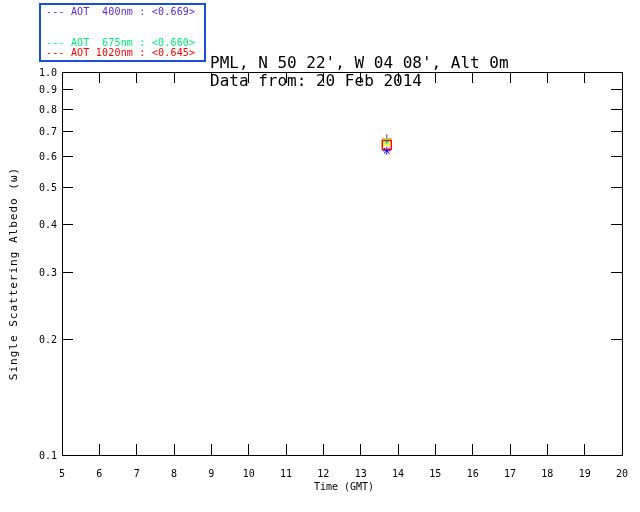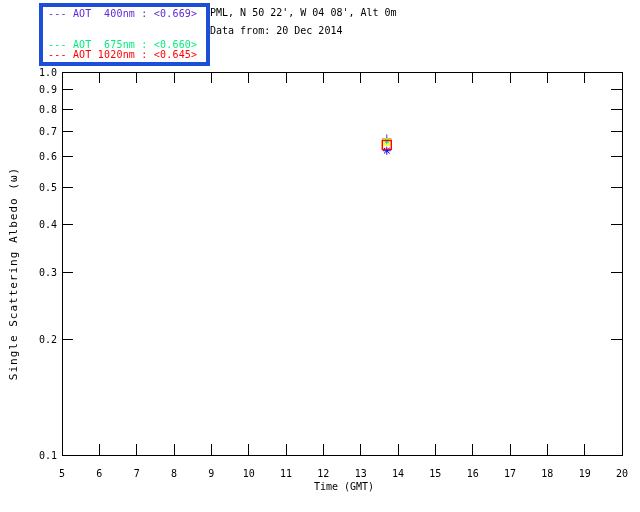--- a/index.html
+++ b/index.html
@@ -1,24 +1,24 @@
 <!DOCTYPE html>
 <html><head>
 <meta charset="utf-8">
 <style>
   html,body{margin:0;padding:0;background:#ffffff;}
   #app{position:relative;width:640px;height:512px;background:#fff;overflow:hidden;
        font-family:"DejaVu Sans Mono", monospace;}
   svg{position:absolute;left:0;top:0;}
   svg text{font-family:"DejaVu Sans Mono", monospace;fill:#000;}
-  .hdr{position:absolute;font-size:10px;color:#000;white-space:pre;}
+  .hdr{position:absolute;font-size:16px;color:#000;white-space:pre;margin-top:46px;}
   .hdr.line1{left:210px;top:7px;}
   .hdr.line2{left:210px;top:25px;}
   .legend{position:absolute;left:39px;top:3px;width:158px;height:53px;
-          border:4px solid #1d4ed8;background:#fff;padding:2px 0 0 5px;
+          border:2px solid #1d4ed8;background:#fff;padding:2px 0 0 5px;
           font-size:10px;line-height:10.6px;}
   .legend-row{white-space:pre;letter-spacing:0.2px;}
 </style>
 </head>
 <body>
 
 <div id="app">
   <svg id="chart-svg" width="640" height="512" viewBox="0 0 640 512">
       <rect x="62" y="72" width="560" height="383" fill="none" stroke="#000" stroke-width="1" shape-rendering="crispEdges"></rect>
       <line x1="62" y1="455" x2="62" y2="444" stroke="#000" shape-rendering="crispEdges"></line>
@@ -111,19 +111,19 @@
         <path d="M383.29999999999995,141.1146726874643H390.29999999999995M386.79999999999995,137.6146726874643V144.6146726874643M384.28,138.59467268746428L389.31999999999994,143.6346726874643M384.28,143.6346726874643L389.31999999999994,138.59467268746428" stroke="#00EE77" stroke-width="1" fill="none"></path>
       </g>
       <g>
         <rect x="383.79999999999995" y="139.1258295191221" width="6" height="6" fill="none" stroke="#FFFF00" stroke-width="1.4"></rect>
       </g>
       <g>
         <rect x="382.29999999999995" y="140.43862929469242" width="9" height="9" fill="none" stroke="#FF0000" stroke-width="1.4"></rect>
       </g>
     </svg>
   <div class="hdr line1">PML, N 50 22', W 04 08', Alt 0m</div>
-  <div class="hdr line2">Data from: 20 Dec 2014</div>
+  <div class="hdr line2">Data from: 20 Feb 2014</div>
   <div class="legend" id="legend-box">
       <div class="legend-row" style="color: rgb(97, 41, 216);">--- AOT  400nm : &lt;0.669&gt;</div>
       <div class="legend-row" style="color: rgb(0, 238, 119); margin-top: 20px;">--- AOT  675nm : &lt;0.660&gt;</div>
       <div class="legend-row" style="color: rgb(255, 0, 0);">--- AOT 1020nm : &lt;0.645&gt;</div>
     </div>
 </div>
 
 </body></html>

